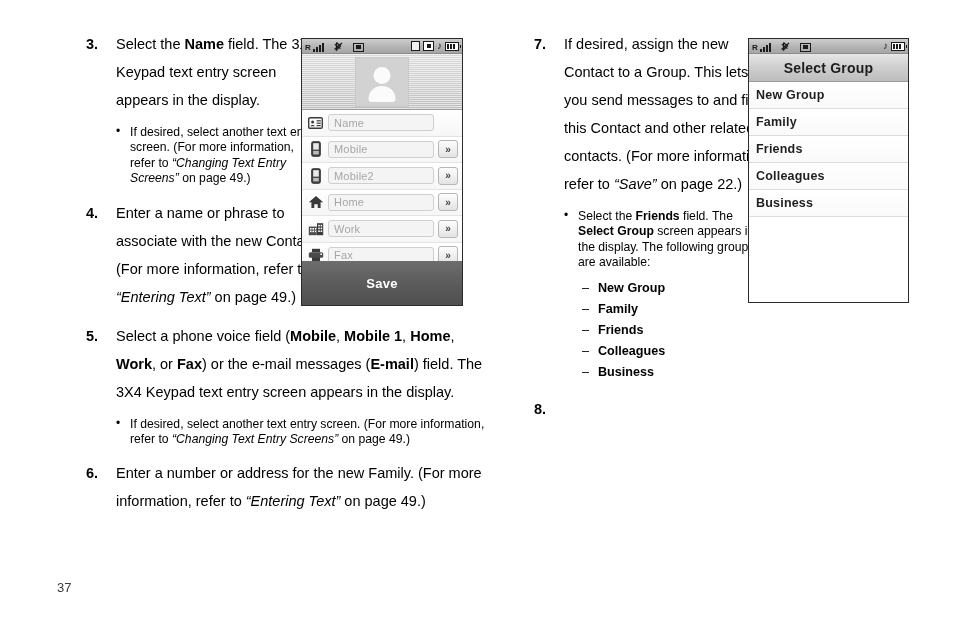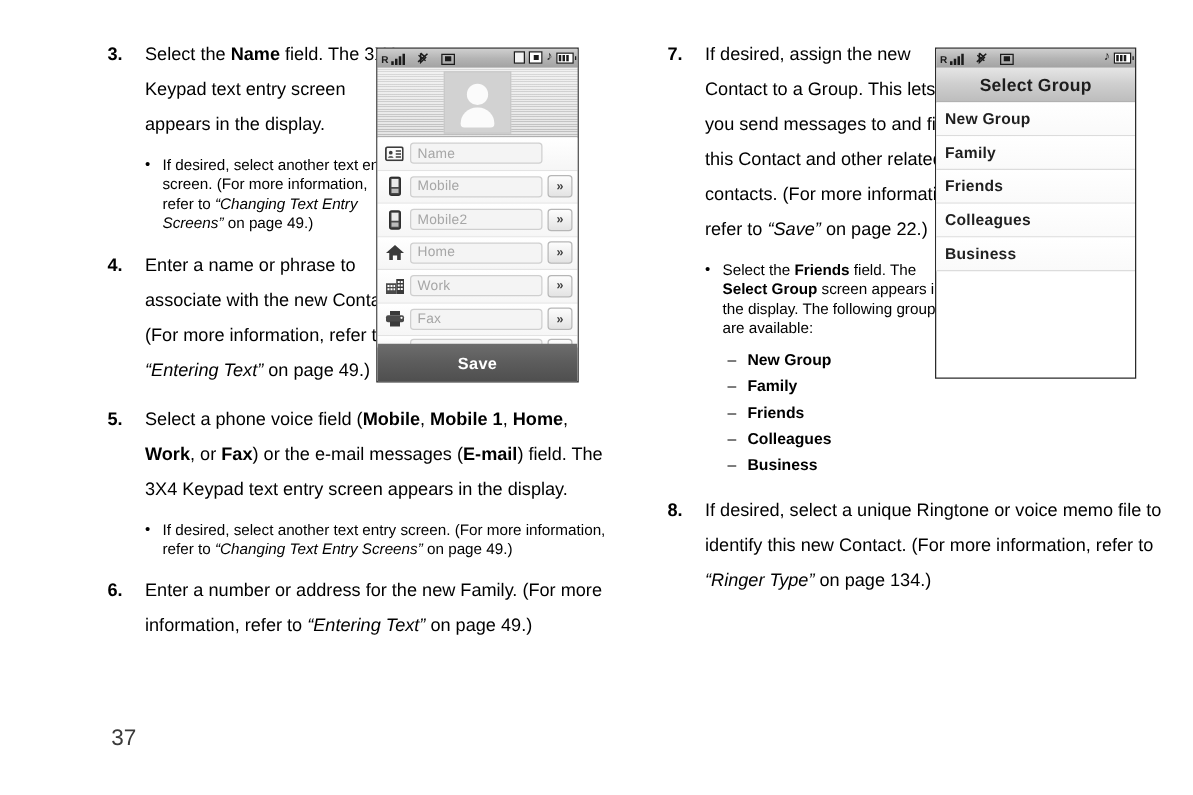--- a/index.html
+++ b/index.html
@@ -91,23 +91,22 @@
   }
 
   b, .b { font-weight: bold; }
   i, .i { font-style: italic; }
 
   
   .page-number {
     position: absolute;
     left: 57px;
     top: 580px;
-    font-size: 18px;
+    font-size: 13px;
     color: #3a3a3a;
-    margin-left: 32px;
   }
 
   
   .phone {
     position: absolute;
     border: 1px solid #2b2b2b;
     background: #ffffff;
     overflow: hidden;
     box-sizing: border-box;
   }
@@ -325,21 +324,21 @@
   .field-row.partial {
     height: 9px;
     overflow: hidden;
     align-items: flex-start;
     padding-top: 2px;
   }
 
   .save-bar {
     position: absolute;
     left: 0; right: 0; bottom: 0;
-    height: 30px;
+    height: 44px;
     background: linear-gradient(to bottom, #6d6d6d 0%, #5c5c5c 50%, #4f4f4f 100%);
     color: #ffffff;
     display: flex;
     align-items: center;
     justify-content: center;
     font-size: 13px;
     font-weight: bold;
     letter-spacing: 0.3px;
   }
 
@@ -422,21 +421,20 @@
           <div class="dashitem">Family</div>
           <div class="dashitem">Friends</div>
           <div class="dashitem">Colleagues</div>
           <div class="dashitem">Business</div>
         </div>
     </div>
 
 
     <div class="step">
       <div class="step-num">8.</div>
-      <div class="step-body"><span>If desired, select a unique Ringtone or voice memo file to identify this new Contact. (For more information, refer to </span><i>“Ringer Type”</i><span> on page 134.)</span></div>
     </div>
 
   </div>
 
   <div class="phone phone-contact">
 
     <div class="statusbar">
       <div class="sb-left">
         <span class="ico-signal">
           <span class="r">R</span>

